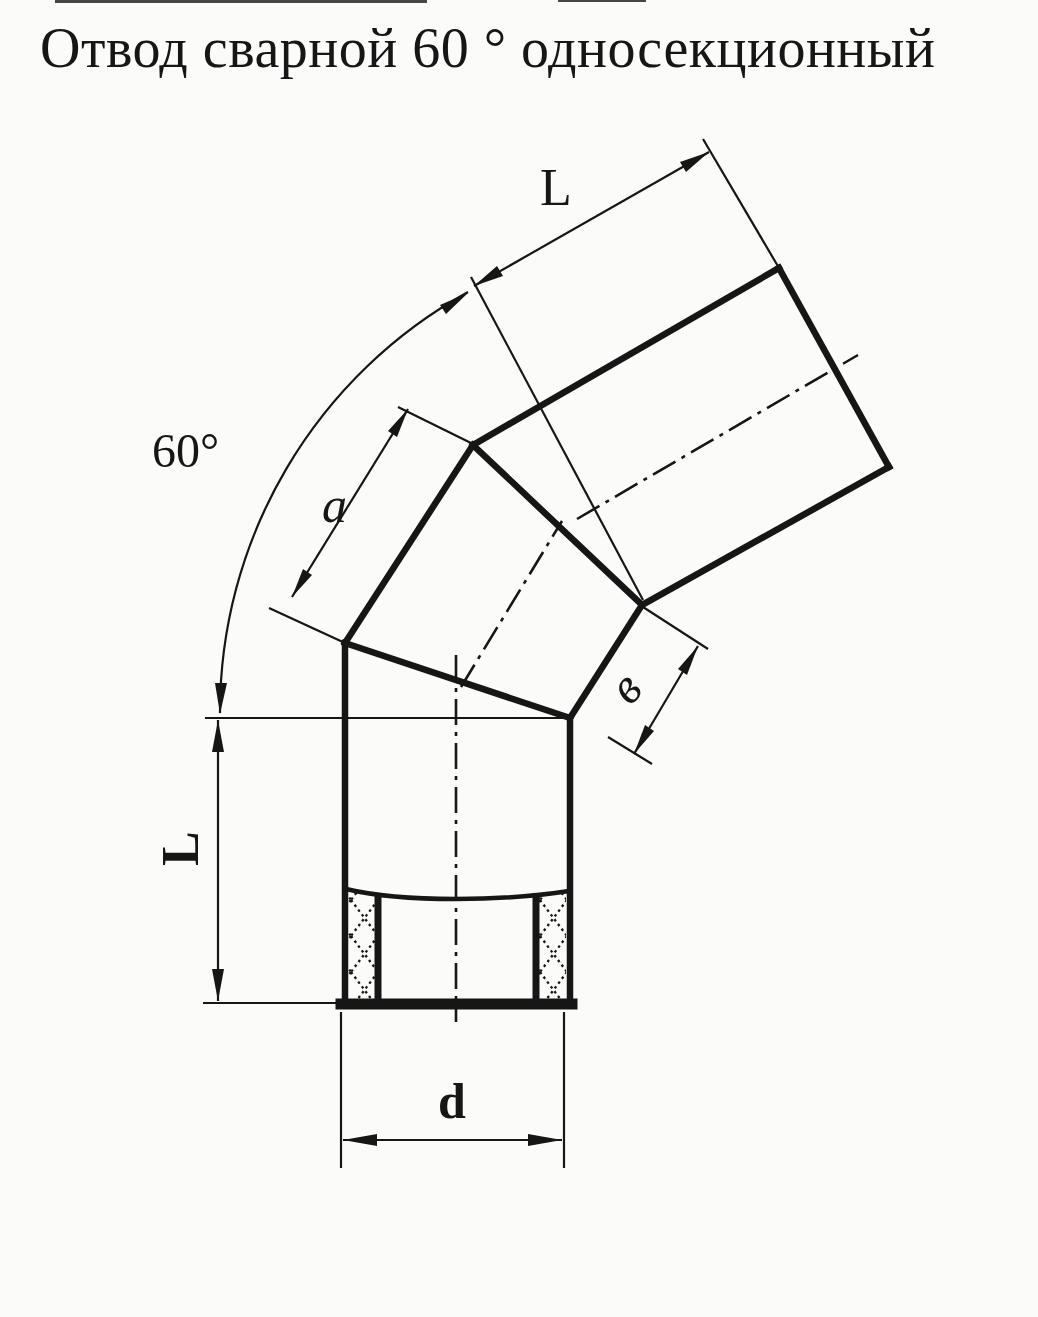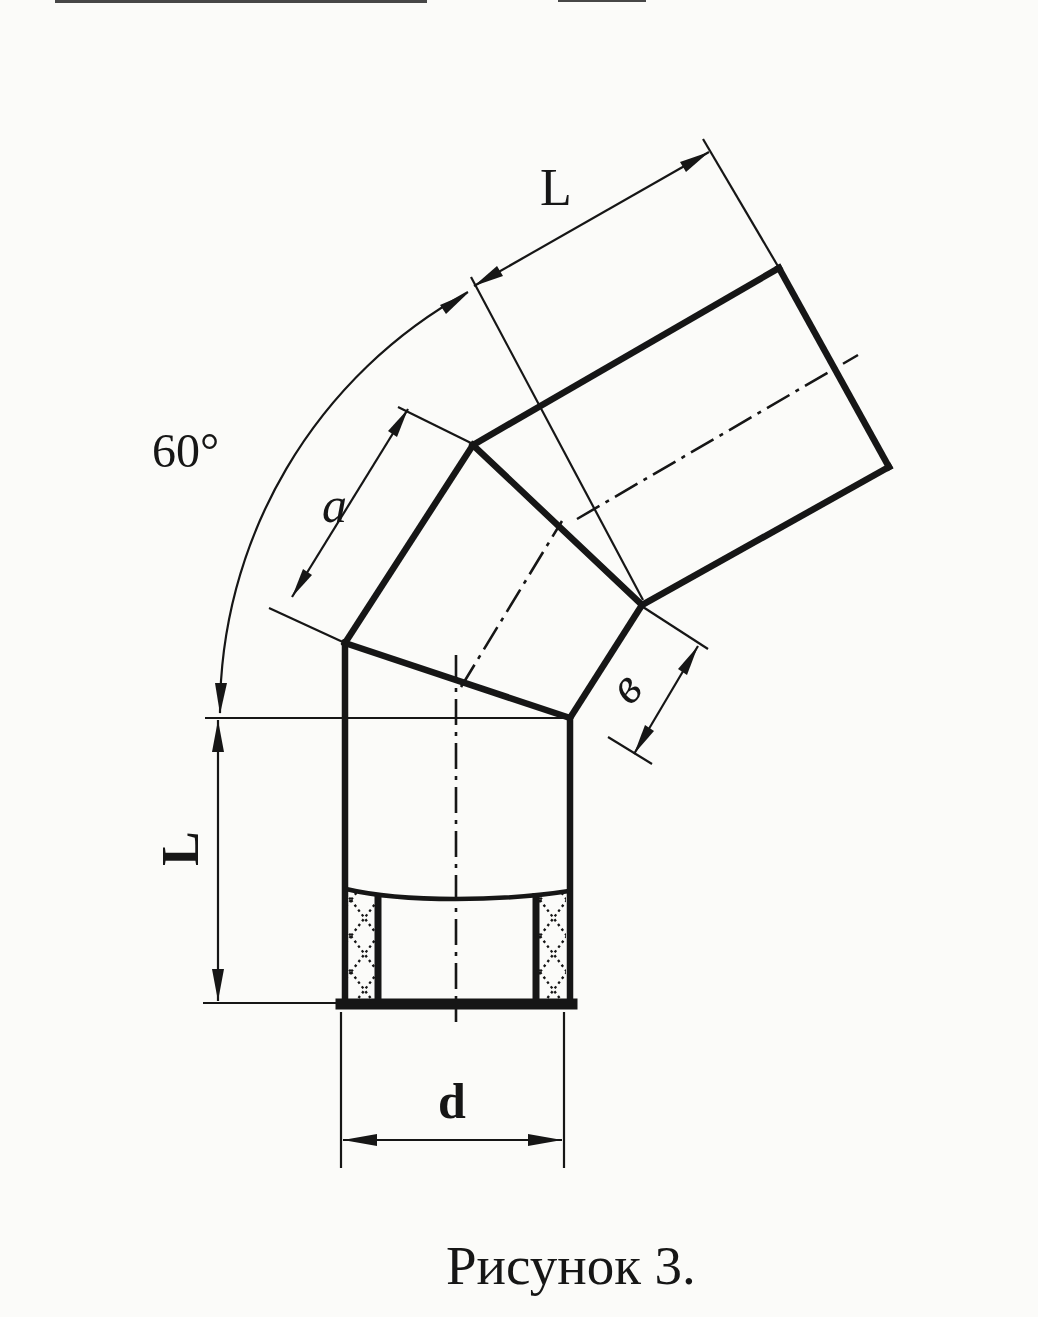--- a/index.html
+++ b/index.html
@@ -39,20 +39,21 @@
   .ln-center{stroke:var(--ink);stroke-width:2.6;fill:none;stroke-dasharray:26 7 4 7;stroke-linecap:butt;}
   .arrow{fill:var(--ink);stroke:none;}
   .dimtext{fill:var(--ink);font-family:"Liberation Serif", serif;}
   .scanline{fill:#1a1a1a;opacity:.8;}
 </style>
 </head>
 <body>
 
 <div class="page">
 
+  <div class="title">Отвод сварной 60 ° односекционный</div>
 
   <svg width="1038" height="1317" viewBox="0 0 1038 1317">
 
     <defs>
       <pattern id="xh" width="27" height="36" patternUnits="userSpaceOnUse">
         <path d="M0 0 L27 36 M27 0 L0 36" stroke="#161616" stroke-width="2.3" stroke-dasharray="2.5 3.5" fill="none"></path>
       </pattern>
     </defs>
 
     <g>
@@ -136,15 +137,14 @@
     <g>
       <text class="dimtext" x="152" y="467" font-size="48">60°</text>
       <text class="dimtext" x="540" y="205" font-size="52">L</text>
       <text class="dimtext" x="322" y="522" font-size="50" font-style="italic">a</text>
       <text class="dimtext" x="-18" y="14" font-size="50" font-style="italic" transform="translate(632 684) rotate(-48)">в</text>
       <text class="dimtext" x="-17" y="14" font-size="52" font-weight="bold" transform="translate(184 849) rotate(-90)">L</text>
       <text class="dimtext" x="438" y="1118" font-size="50" font-weight="bold">d</text>
     </g>
   </svg>
 
-  <div class="caption">Рисунок 3.</div>
 
 </div>
 
 </body></html>

